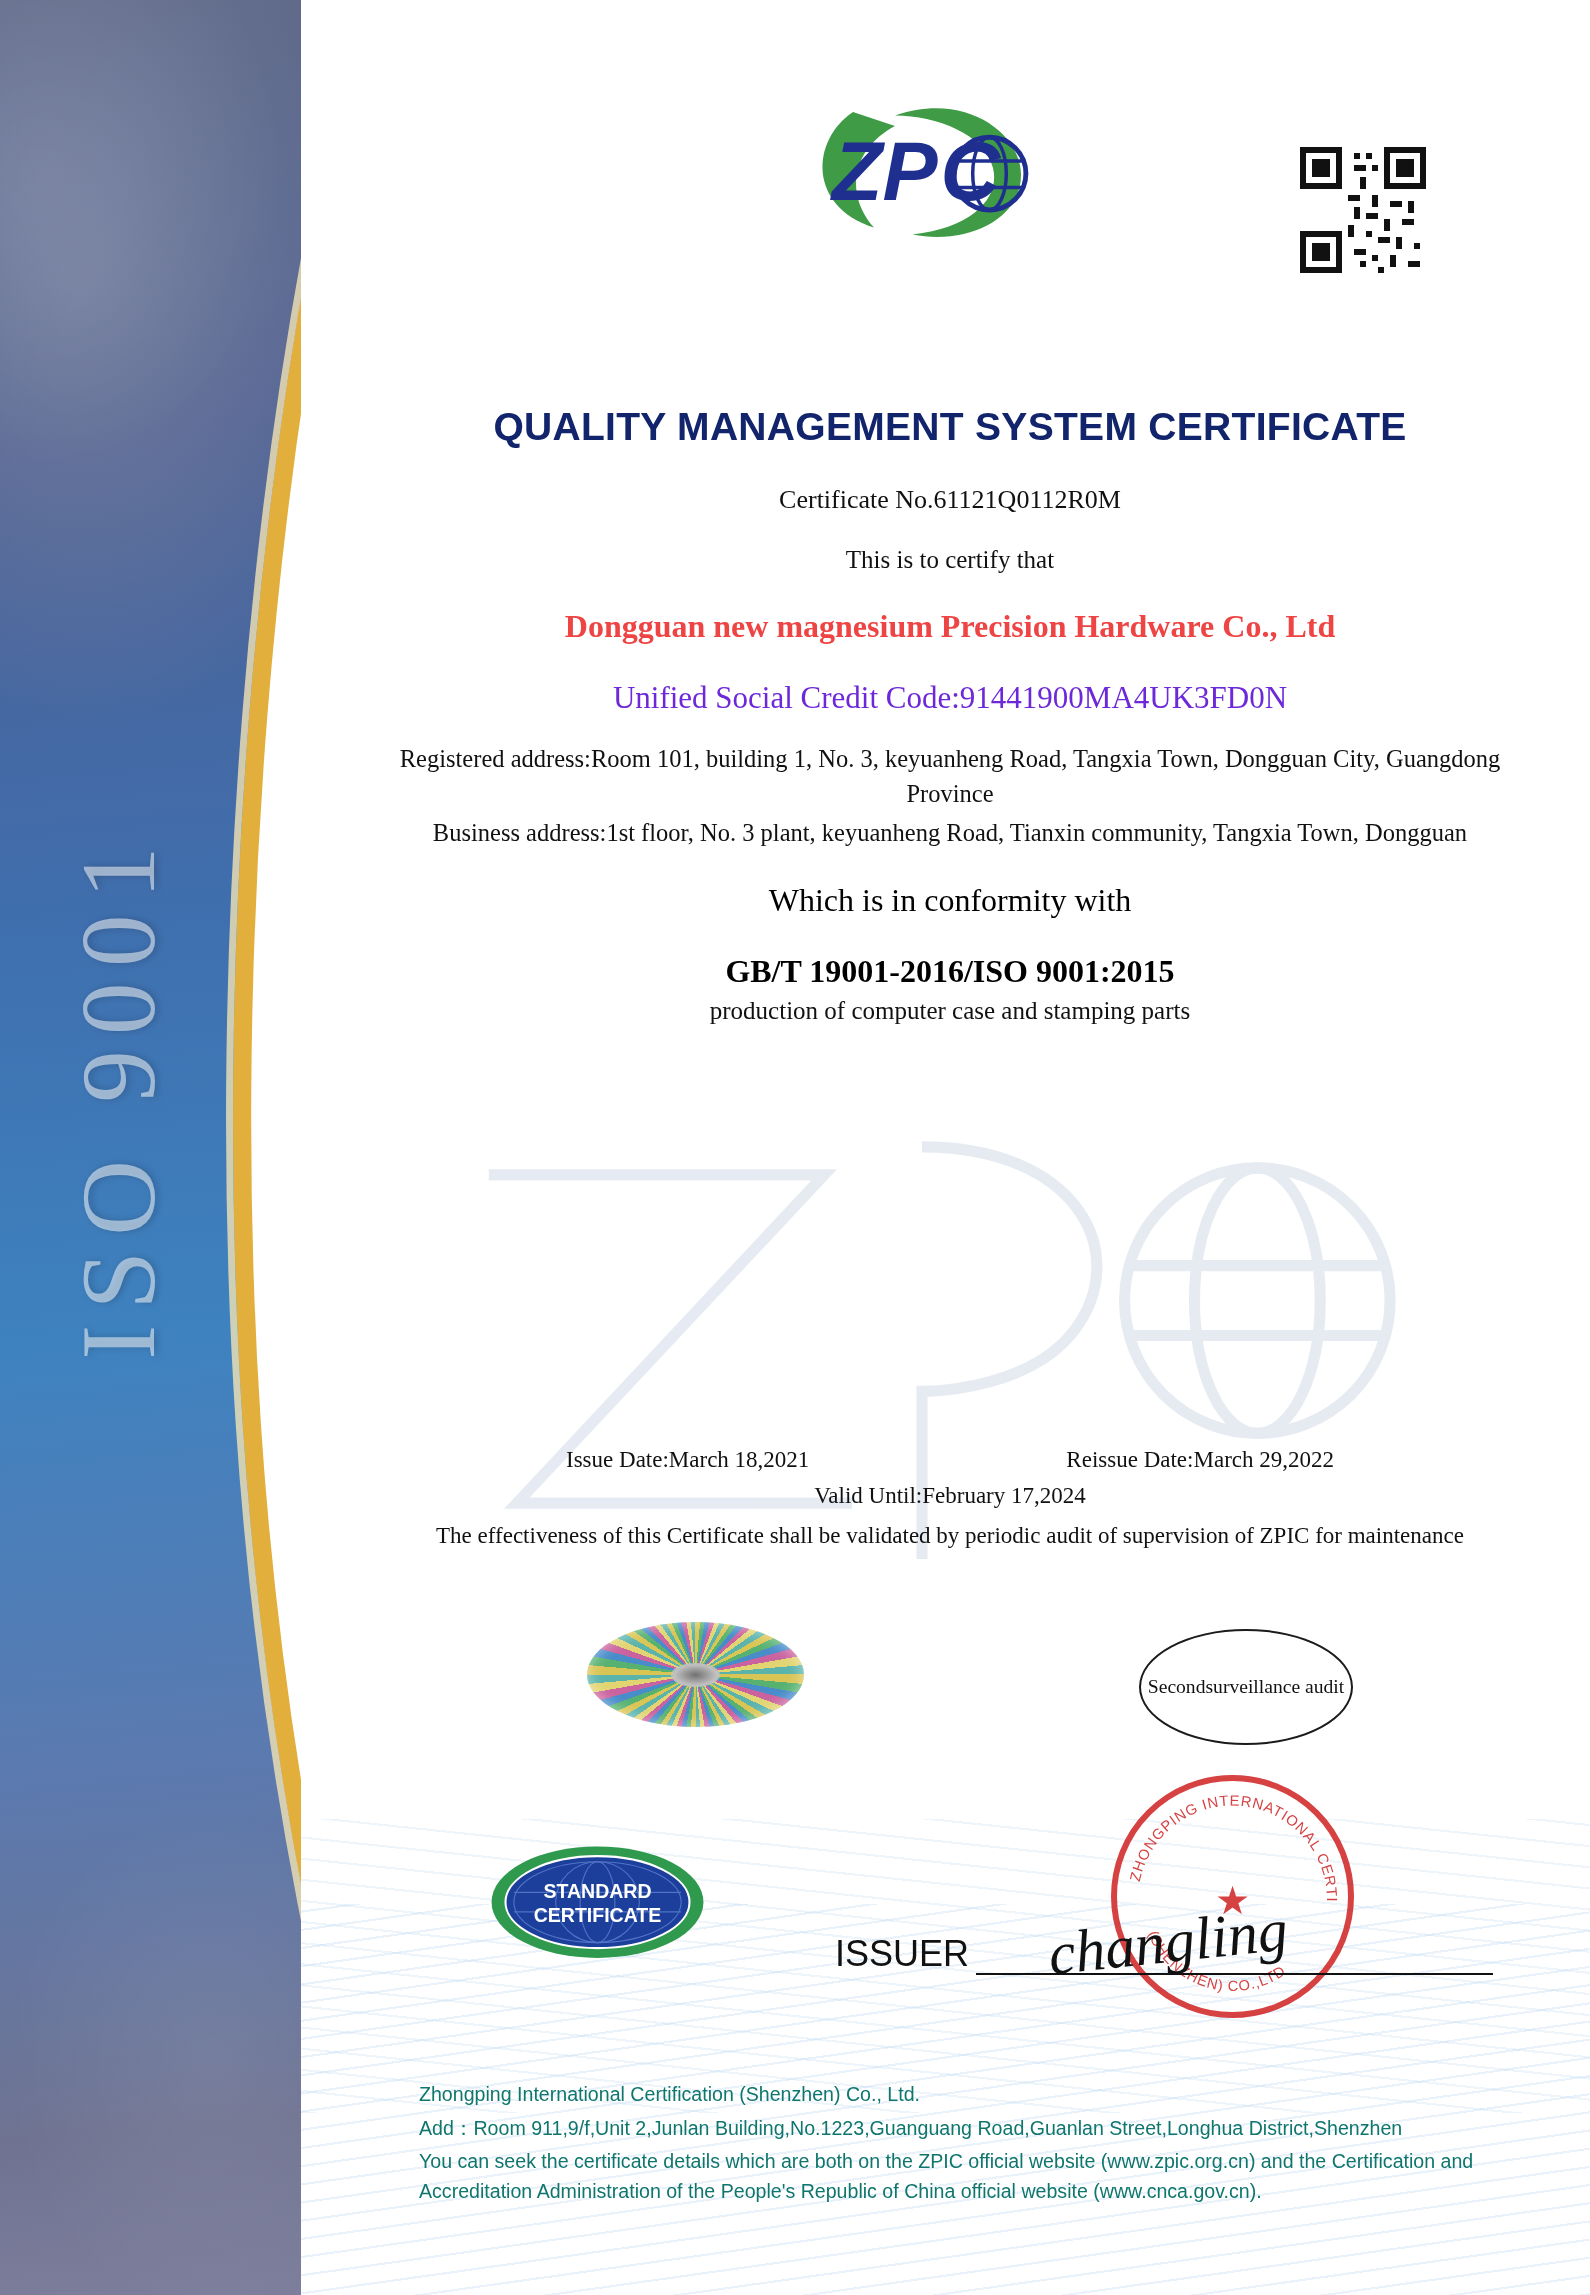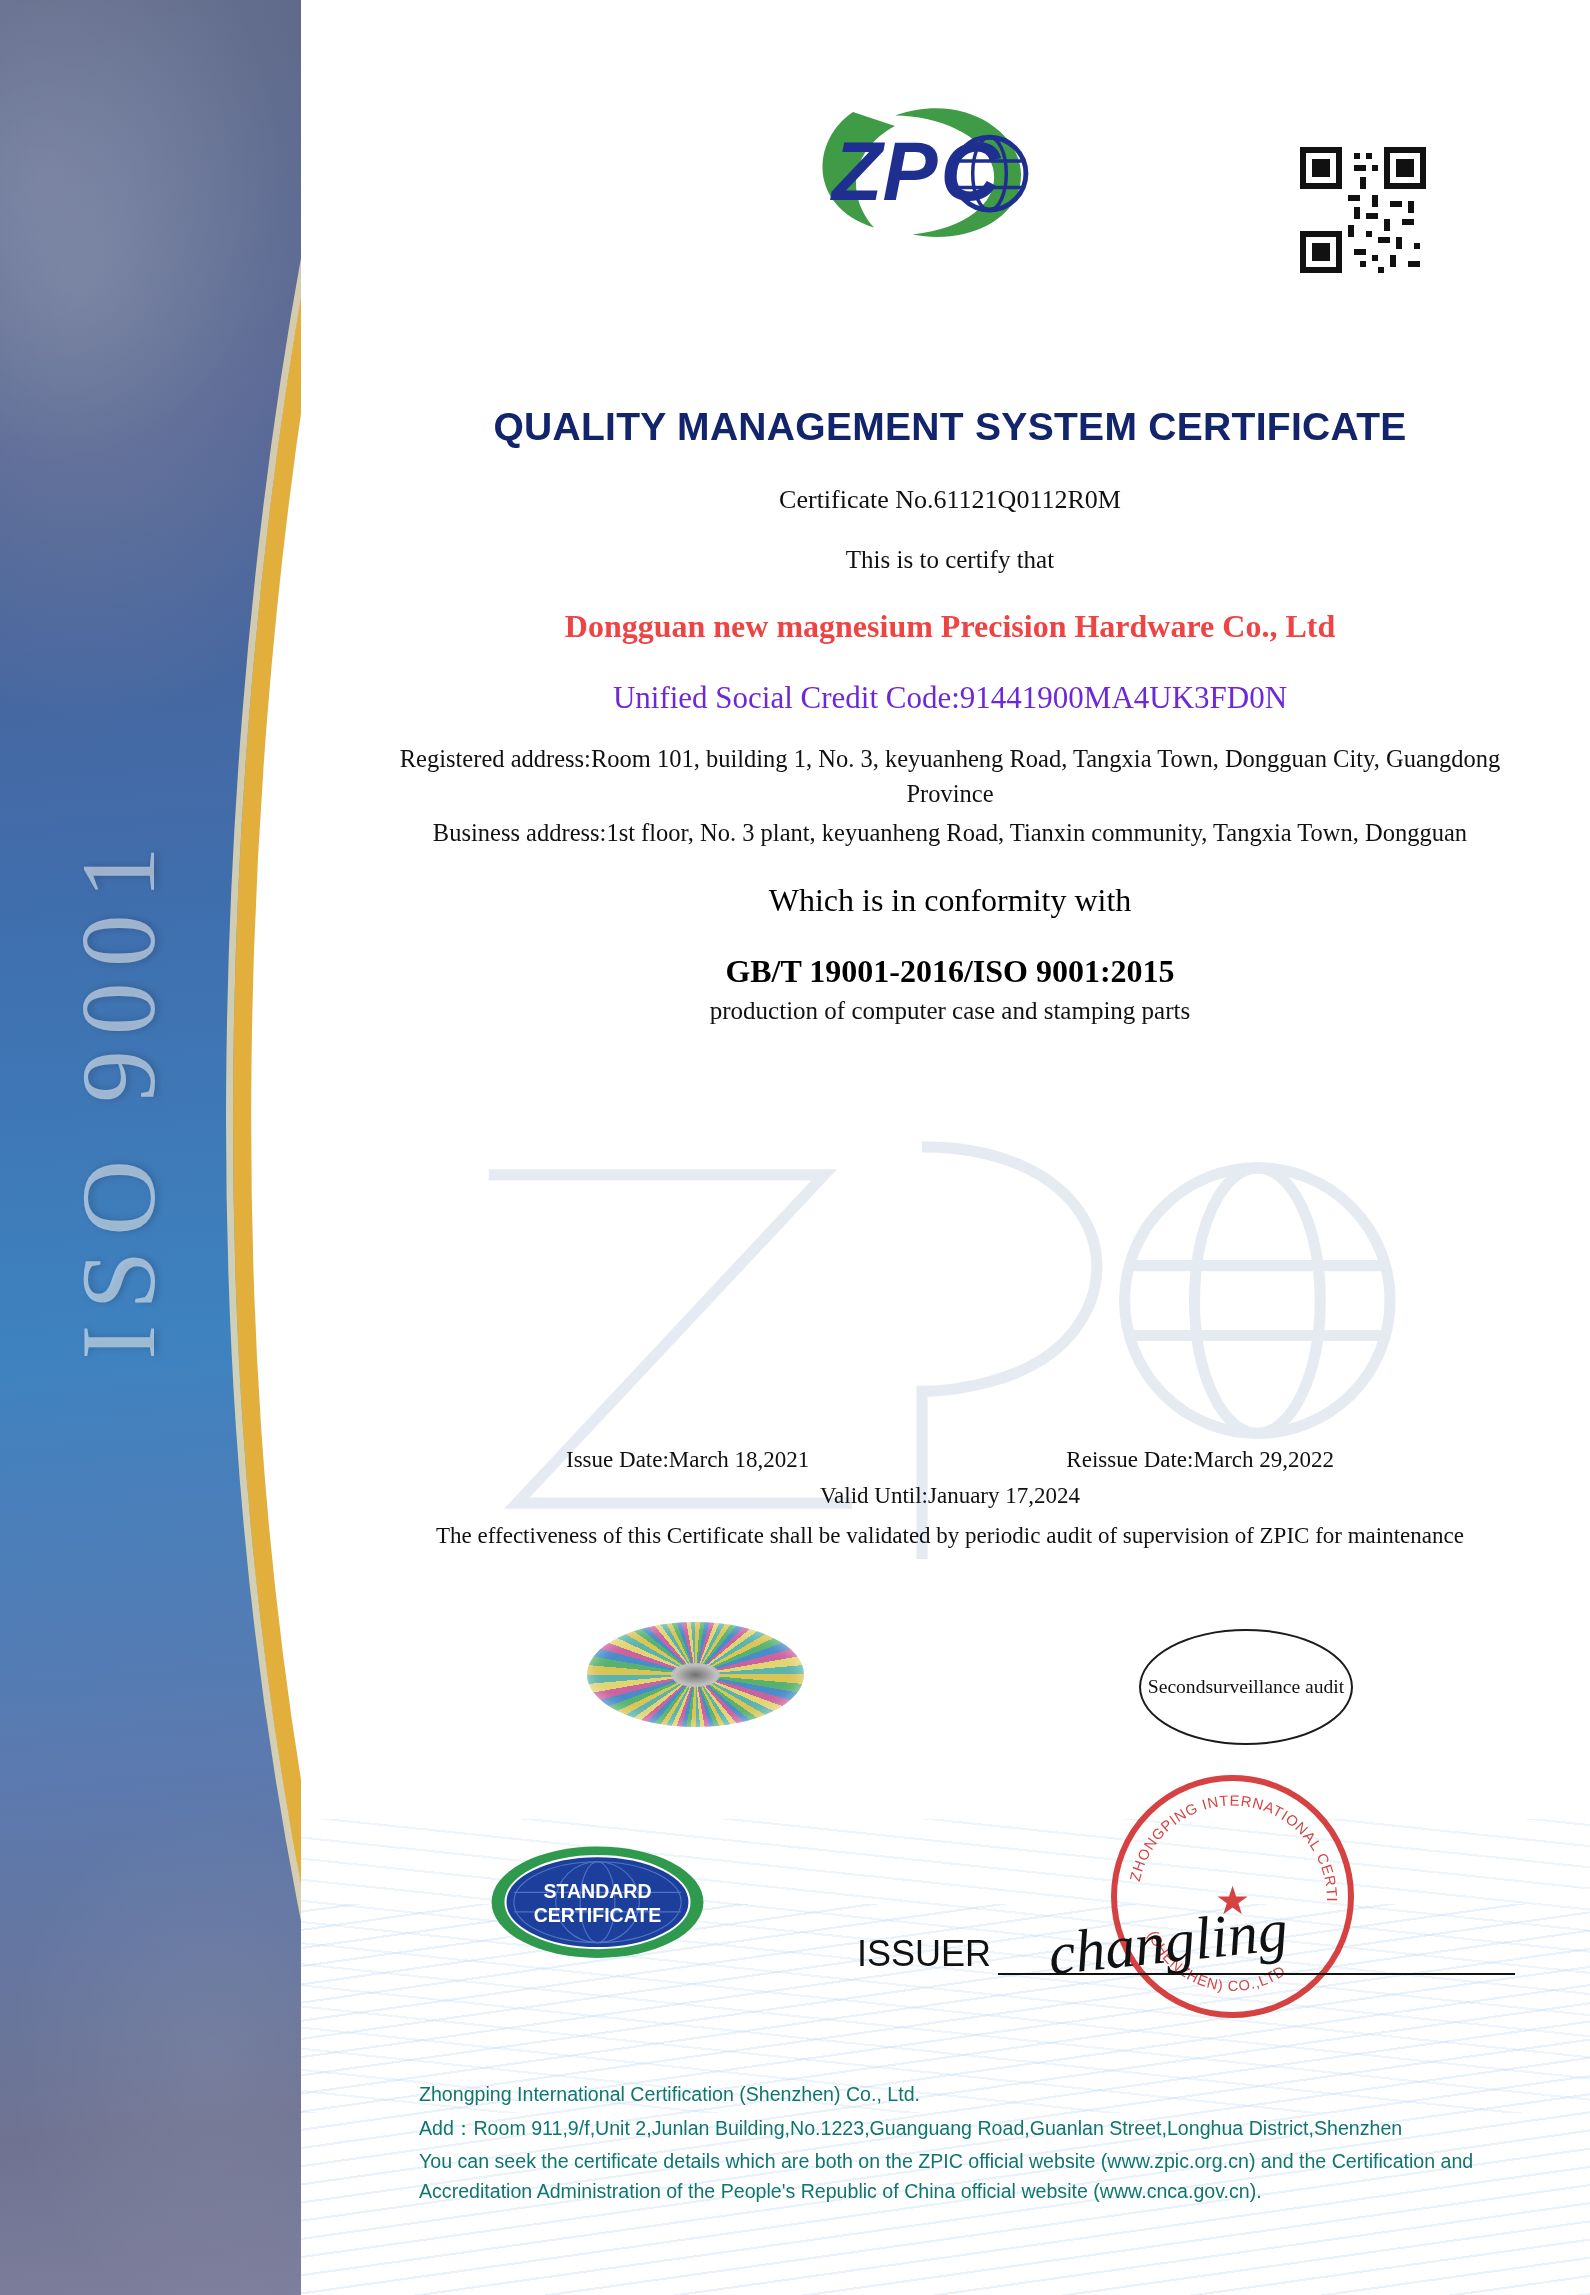--- a/index.html
+++ b/index.html
@@ -246,21 +246,21 @@
   }
   .std-badge {
     position: absolute;
     left: 489px;
     top: 1845px;
     width: 217px;
     height: 115px;
   }
   .issuer-row {
     position: absolute;
-    left: 857px;
+    left: 835px;
     top: 1933px;
     display: flex;
     align-items: flex-end;
     justify-content: center;
   }
   .issuer-label {
     font-family: "Liberation Sans", sans-serif;
     font-size: 36px;
     color: #111;
   }
@@ -401,21 +401,21 @@
     <div class="conformity">Which is in conformity with</div>
     <div class="standard">GB/T 19001-2016/ISO 9001:2015</div>
     <div class="scope-text">production of computer case and stamping parts</div>
   </div>
 
   <div class="dates">
     <div class="dates-row">
       <span>Issue Date:March 18,2021</span>
       <span>Reissue Date:March 29,2022</span>
     </div>
-    <div class="valid">Valid Until:January 17,2024</div>
+    <div class="valid">Valid Until:February 17,2024</div>
     <div class="validity-note">The effectiveness of this Certificate shall be validated by periodic audit of supervision of ZPIC for maintenance</div>
   </div>
 
   <div class="holo"></div>
 
   <div class="audit-stamp">
     <div>Second</div>
     <div>surveillance audit</div>
   </div>
 

